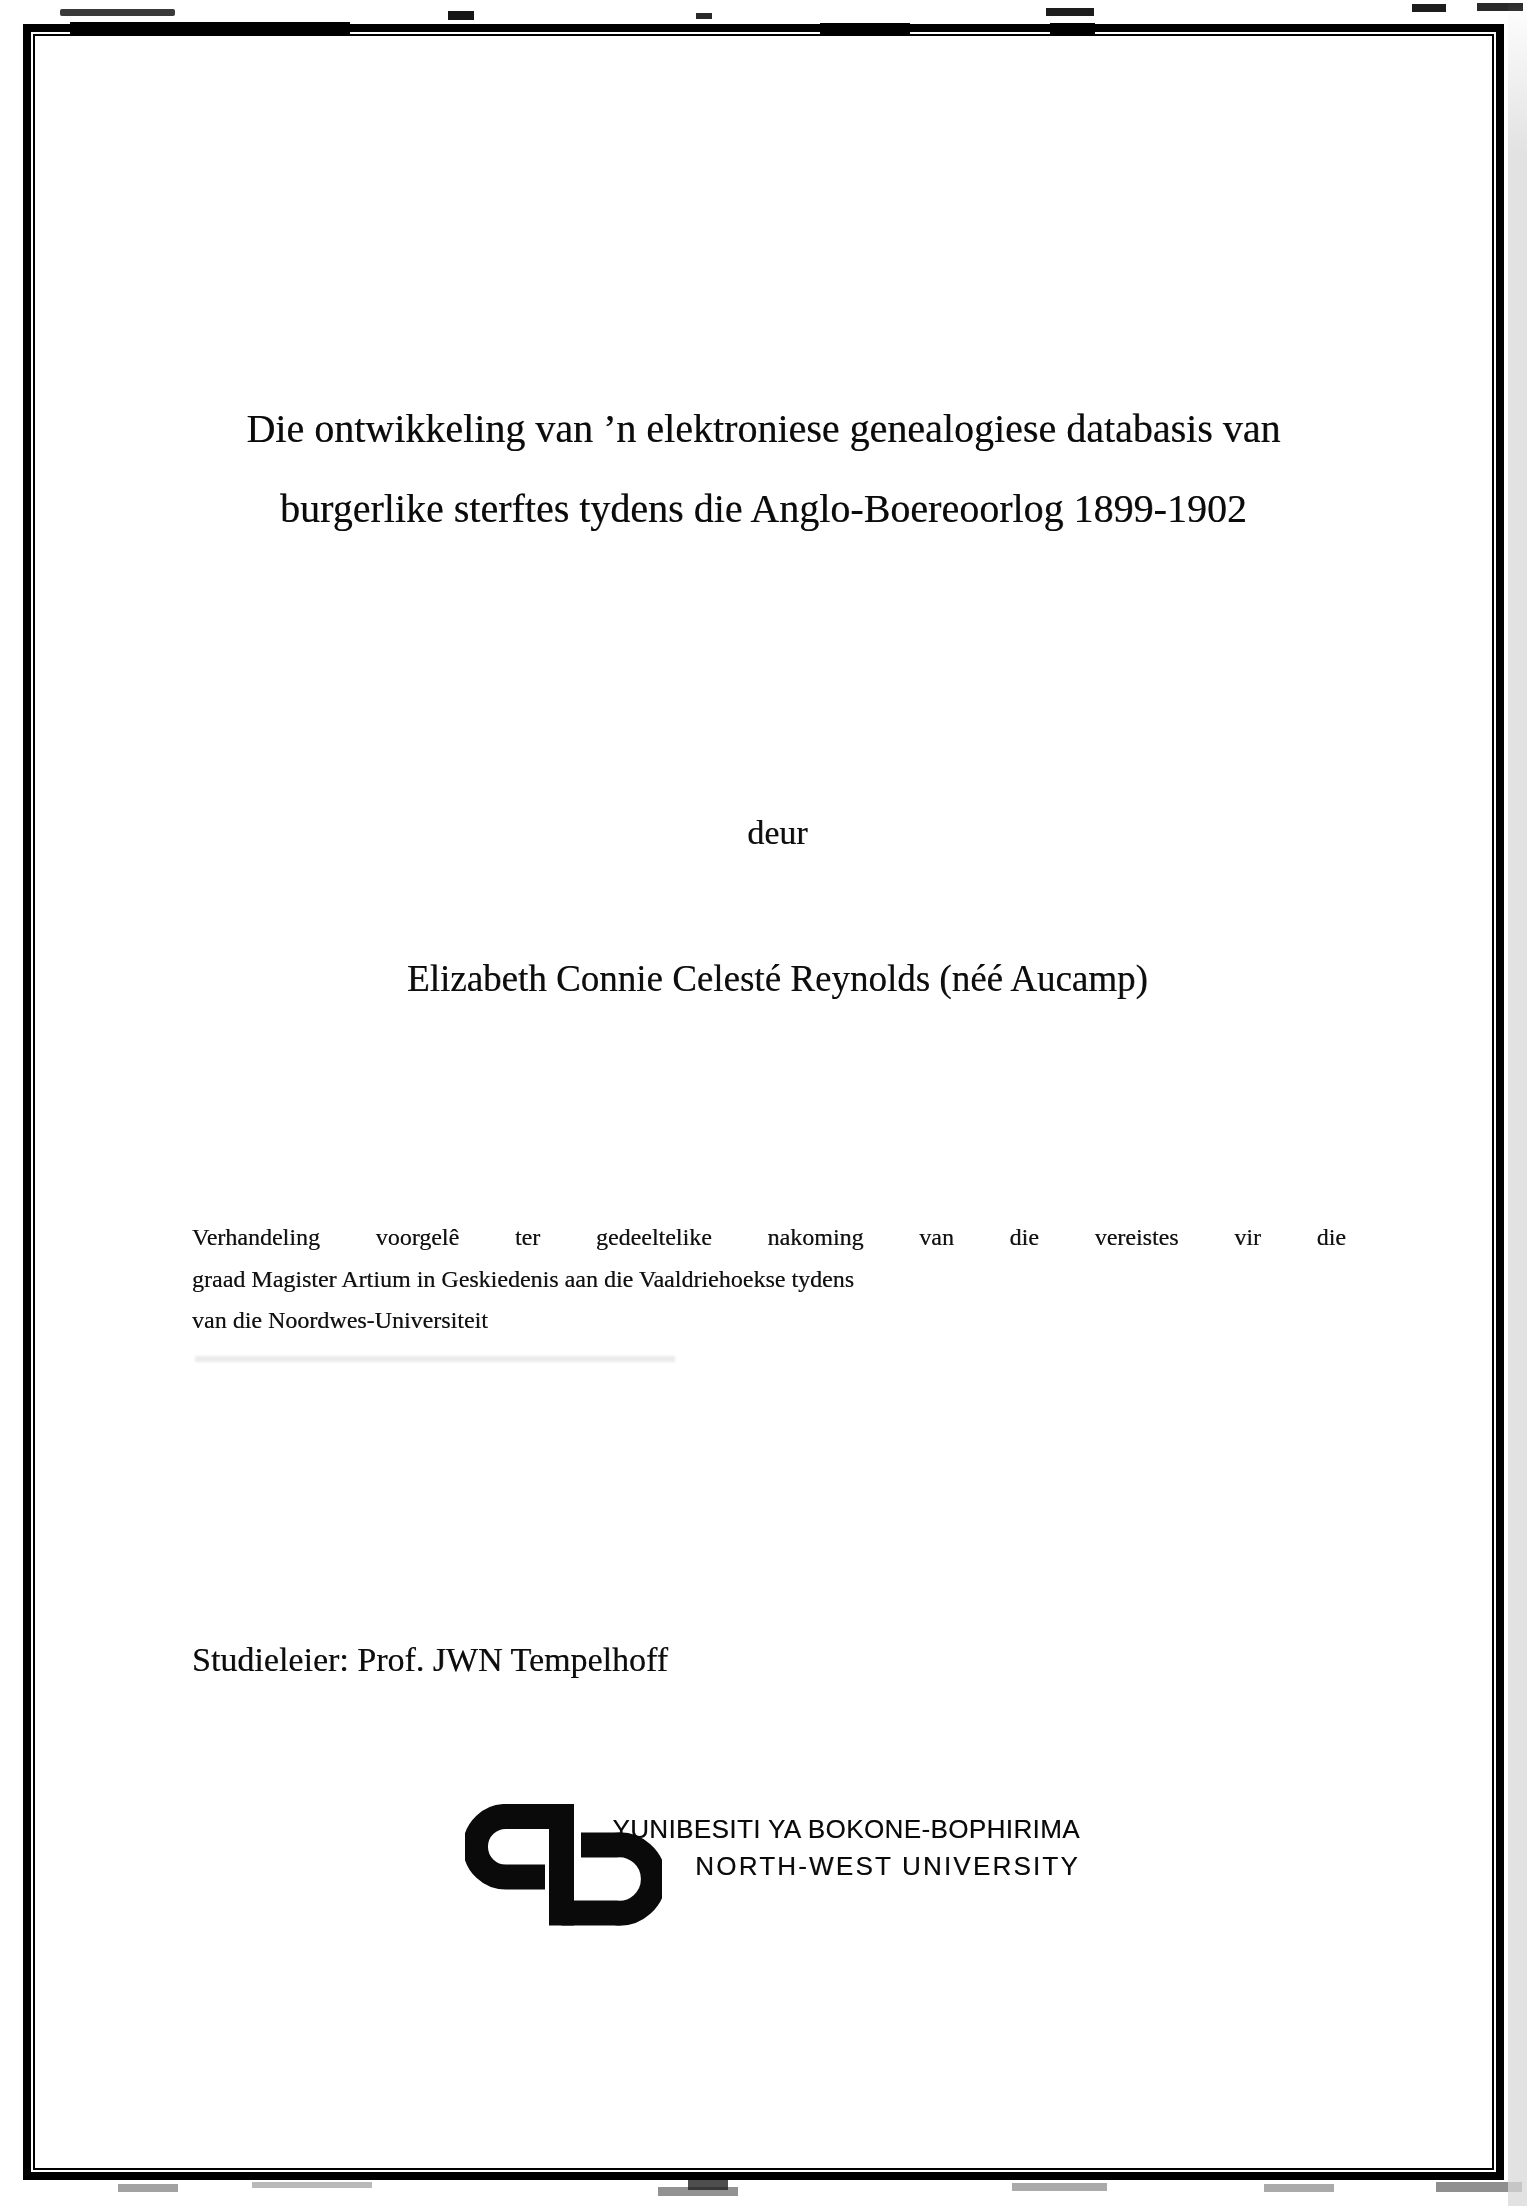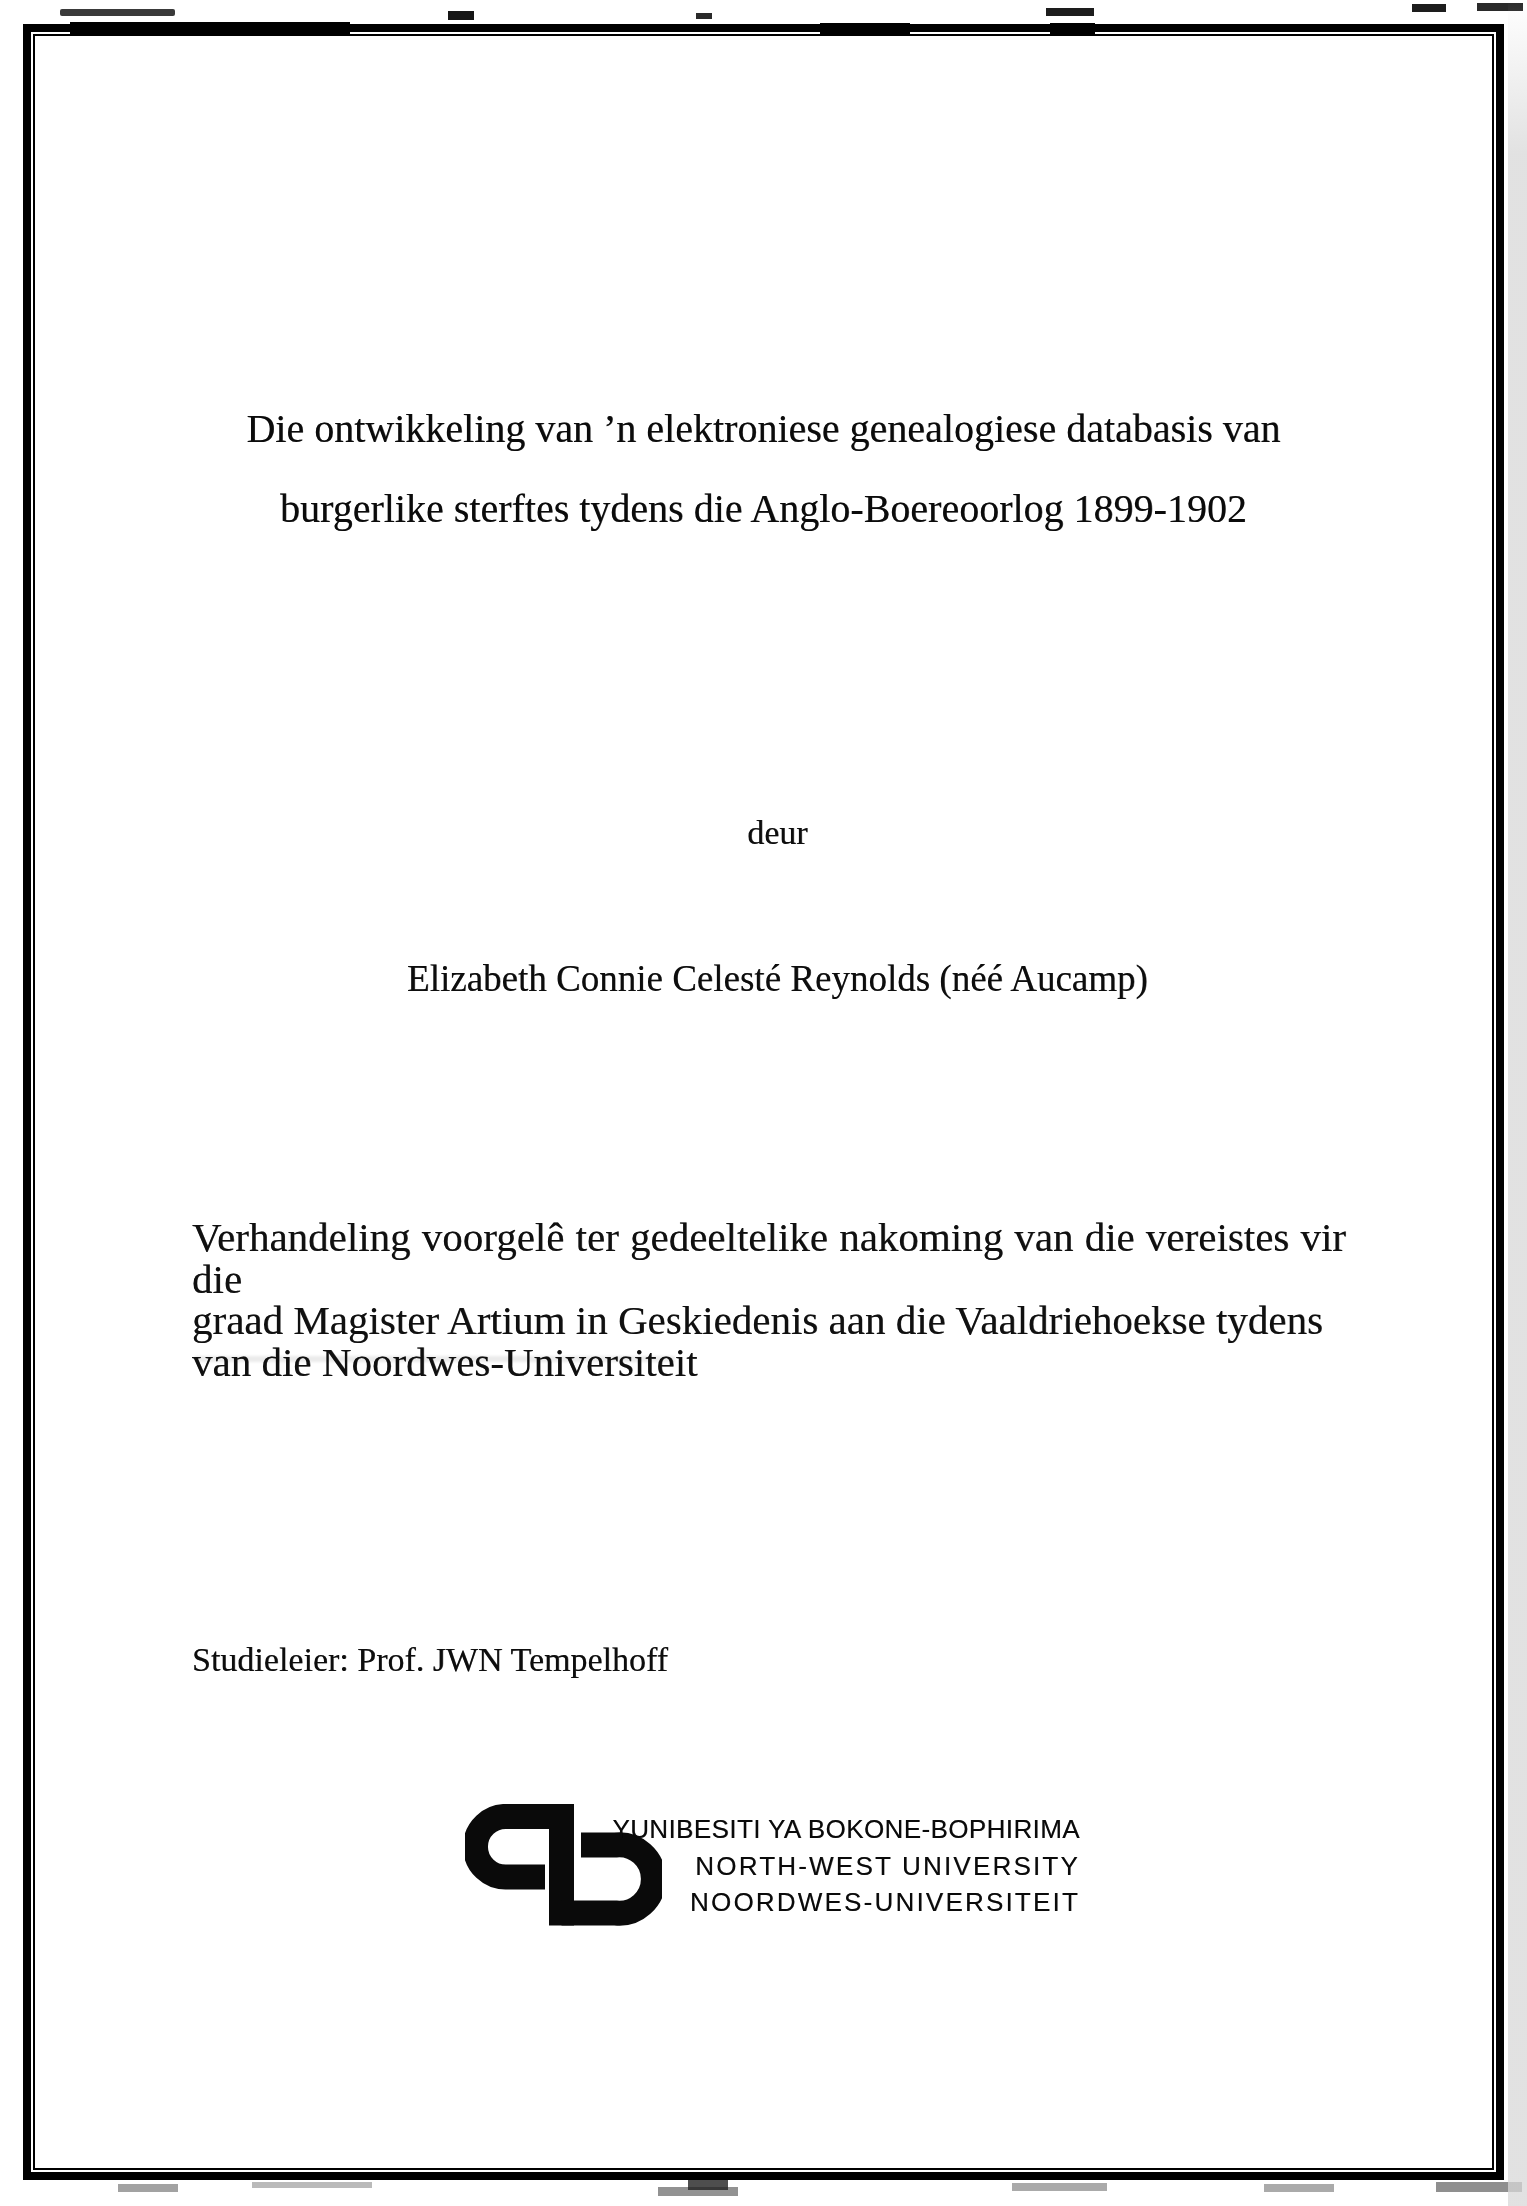--- a/index.html
+++ b/index.html
@@ -30,21 +30,21 @@
   .byline{
     position:absolute;left:64px;top:813px;width:1427px;
     text-align:center;font-size:34px;line-height:40px;
   }
   .author{
     position:absolute;left:64px;top:957px;width:1427px;
     text-align:center;font-size:37px;line-height:44px;
   }
   .statement{
     position:absolute;left:192px;top:1217px;width:1154px;
-    font-size:41px;line-height:41.5px;color:#101010;
+    font-size:24px;line-height:41.5px;color:#101010;
   }
   .statement .justify{ text-align:justify; text-align-last:justify; }
   .statement .italic{ }
   .supervisor-block{
     position:absolute;left:192px;top:1641px;
     font-size:34px;line-height:38px;color:#0d0d0d;
   }
   
   .logo-mark{ position:absolute;left:465px;top:1804px;width:197px;height:122px; }
   .logo-text{
@@ -134,16 +134,15 @@
 
   <div class="logo-mark">
     <svg viewBox="0 0 197 122" width="197" height="122" aria-hidden="true">
       <path d="M80 73 H42.5 A30.3 30.3 0 1 1 42.5 12.5 H96.5 V121.5" fill="none" stroke="#0a0a0a" stroke-width="25"></path>
       <path d="M116 41 H150.5 A34.2 34.2 0 1 1 150.5 109 H96.5" fill="none" stroke="#0a0a0a" stroke-width="25"></path>
     </svg>
   </div>
   <div class="logo-text">
     <div>YUNIBESITI YA BOKONE-BOPHIRIMA</div>
     <div class="wide">NORTH-WEST UNIVERSITY</div>
-    <div class="wide">NOORDWES-UNIVERSITEIT</div>
   </div>
 
 </div>
 
 </body></html>

